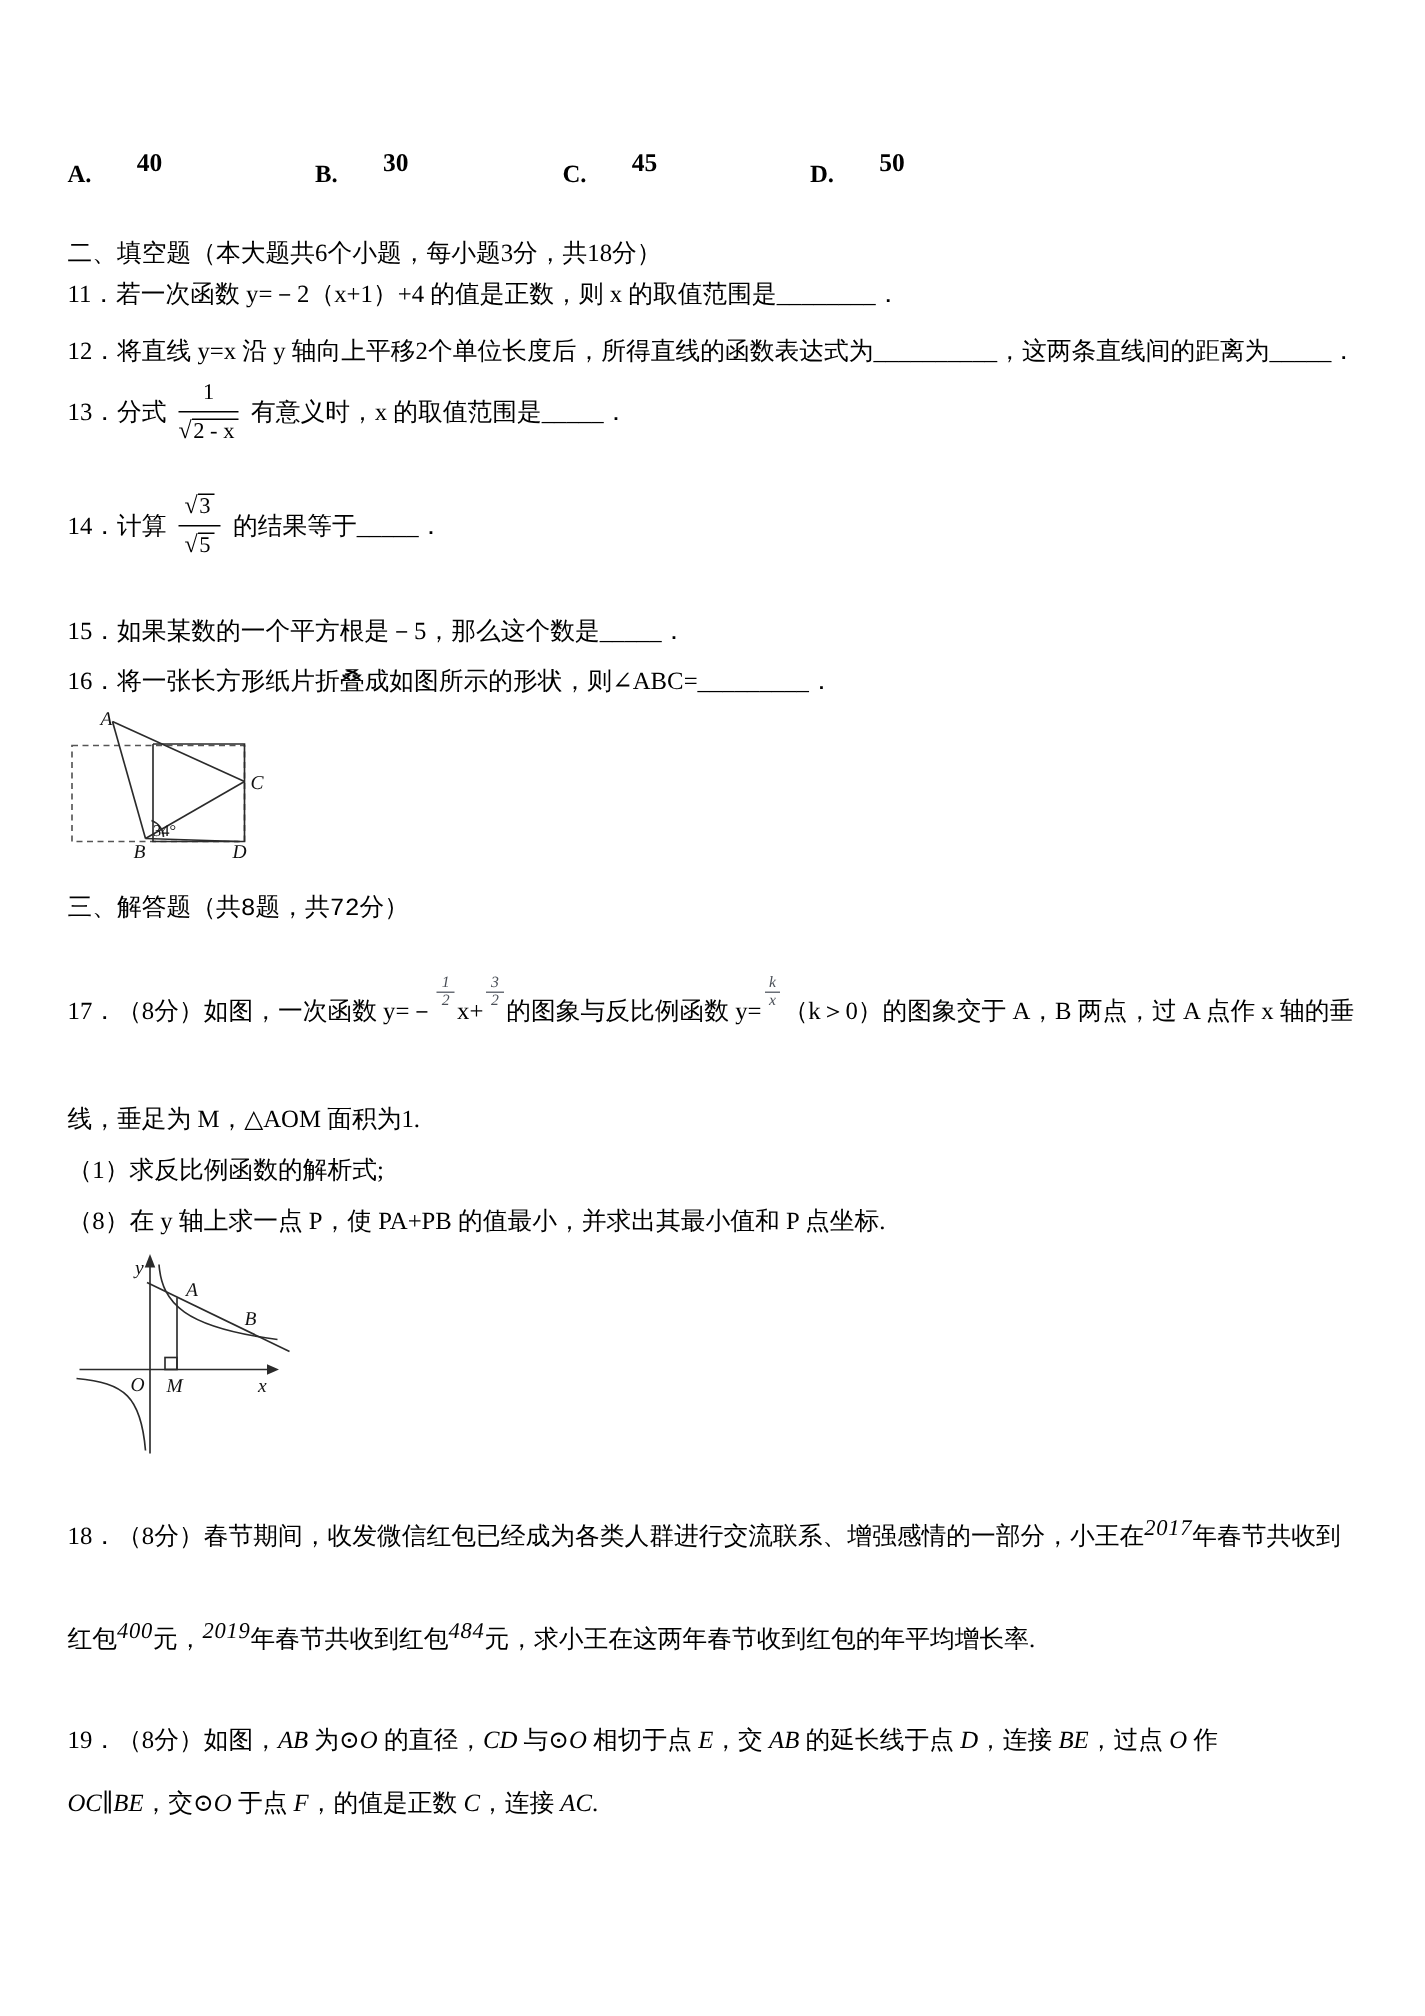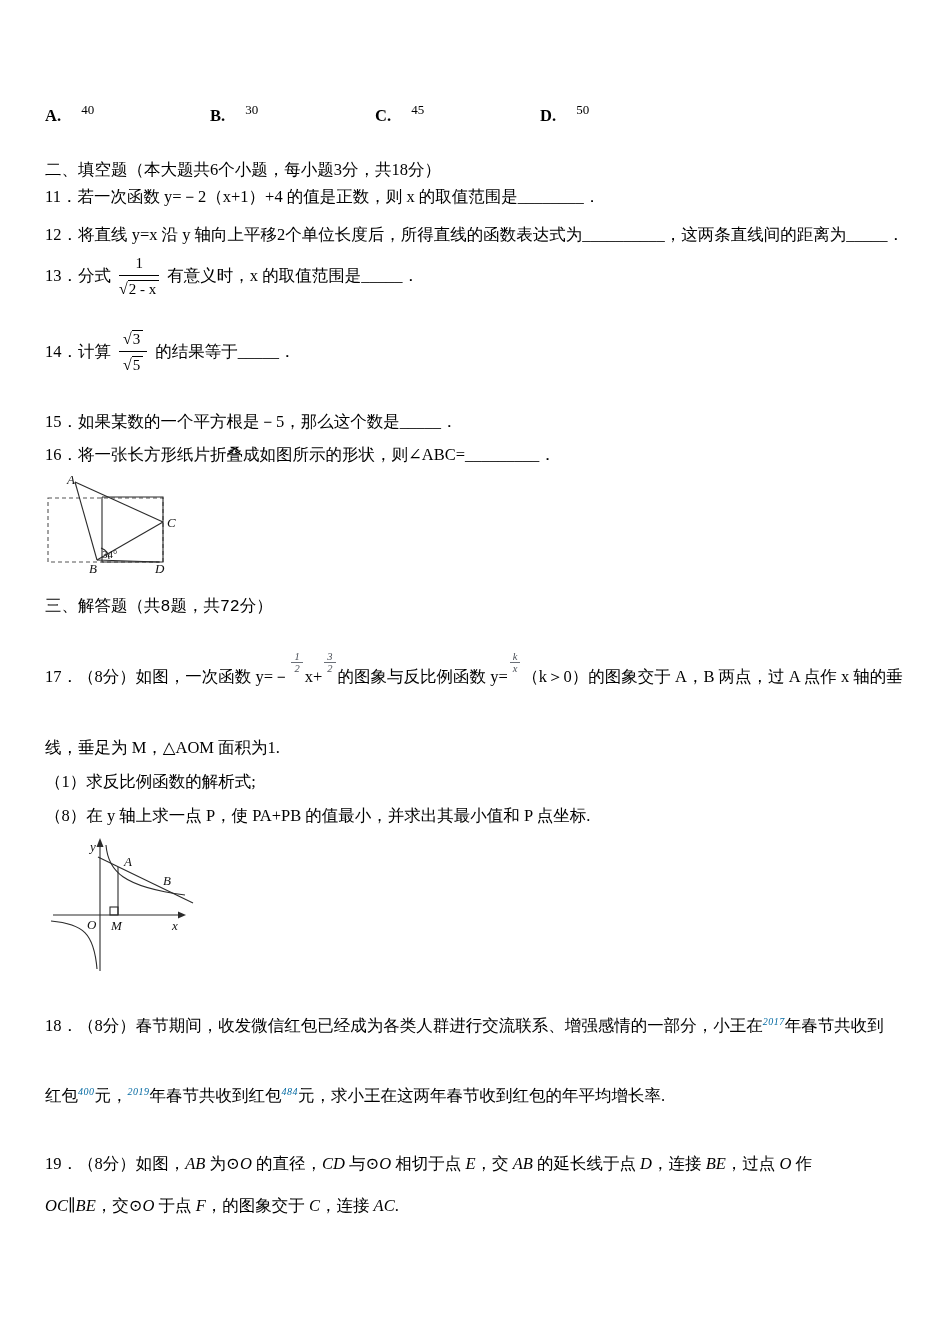--- a/index.html
+++ b/index.html
@@ -6,21 +6,21 @@
   body { font-family:"Liberation Serif","DejaVu Serif",serif; color:#000; }
   .page { width:950px; min-height:1344px; box-sizing:border-box; padding:105px 45px 40px 45px; font-size:16.5px; line-height:22px; position:relative; }
 
   p { margin:0; }
   .q { white-space:normal; }
 
   
   .choices { display:flex; }
   .choice { width:165px; }
   .choice-label { font-weight:bold; }
-  .choice-val { display:inline-block; margin-left:16px; position:relative; top:-7px; font-size:13px; }
+  .choice-val { display:inline-block; margin-left:26px; position:relative; top:-7px; font-size:17px;font-weight:bold; }
 
   
   .mt-s2   { margin-top:31px; }
   .mt-q11  { margin-top:5px; }
   .mt-q12  { margin-top:16px; }
   .mt-q13  { margin-top:8px; }
   .mt-q14  { margin-top:30px; }
   .mt-q15  { margin-top:36px; }
   .mt-q16  { margin-top:11px; }
   .mt-f16  { margin-top:4px; }
@@ -41,21 +41,21 @@
   .bfrac .d { display:block; border-top:1px solid #000; padding-top:3px; }
   .sqrt { font-size:16px; }
   .radicand { border-top:1px solid #000; padding:0 3px 0 1px; }
 
   
   .sfrac { display:inline-block; text-align:center; font-size:10.5px; line-height:1.1; vertical-align:9px; font-style:italic; color:#4a4f57; margin:0 2px; }
   .sfrac .n { display:block; padding:0 3px; }
   .sfrac .d { display:block; border-top:1px solid #6a6f77; padding:0 3px; }
 
   
-  .hand { font-style:italic; color:#0369a1; position:relative; top:-6px; font-size:10px; letter-spacing:.5px; font-family:"Liberation Serif",serif; }
+  .hand { font-style:italic; color:#000000; position:relative; top:-6px; font-size:15px; letter-spacing:.5px; font-family:"Liberation Serif",serif; }
 
   .it { font-style:italic; }
   .rm { font-style:normal; }
 
   
   .fig svg { display:block; }
   .fig line, .fig path, .fig polygon.open, .fig rect, .fig polyline { stroke:#2b2b2b; stroke-width:1.1; fill:none; }
   .fig .dash { stroke:#555; stroke-dasharray:4 3; }
   .fig .arrow { fill:#2b2b2b; stroke:none; }
   .fig text { font-family:"Liberation Serif",serif; font-size:13px; font-style:italic; fill:#111; stroke:none; }
@@ -160,16 +160,16 @@
     <span>18．（8分）春节期间，收发微信红包已经成为各类人群进行交流联系、增强感情的一部分，小王在</span><span class="hand">2017</span><span>年春节共收到</span>
   </p>
   <p class="q mt-q18b">
     <span>红包</span><span class="hand">400</span><span>元，</span><span class="hand">2019</span><span>年春节共收到红包</span><span class="hand">484</span><span>元，求小王在这两年春节收到红包的年平均增长率.</span>
   </p>
 
   <p class="q mt-q19">
     <span class="rm">19．（8分）如图，</span><span class="it">AB</span><span class="rm"> 为⊙</span><span class="it">O</span><span class="rm"> 的直径，</span><span class="it">CD</span><span class="rm"> 与⊙</span><span class="it">O</span><span class="rm"> 相切于点 </span><span class="it">E</span><span class="rm">，交 </span><span class="it">AB</span><span class="rm"> 的延长线于点 </span><span class="it">D</span><span class="rm">，连接 </span><span class="it">BE</span><span class="rm">，过点 </span><span class="it">O</span><span class="rm"> 作</span>
   </p>
   <p class="q mt-q19b">
-    <span class="rm"></span><span class="it">OC</span><span class="rm">∥</span><span class="it">BE</span><span class="rm">，交⊙</span><span class="it">O</span><span class="rm"> 于点 </span><span class="it">F</span><span class="rm">，的图象交于 </span><span class="it">C</span><span class="rm">，连接 </span><span class="it">AC</span><span class="rm">.</span>
+    <span class="rm"></span><span class="it">OC</span><span class="rm">∥</span><span class="it">BE</span><span class="rm">，交⊙</span><span class="it">O</span><span class="rm"> 于点 </span><span class="it">F</span><span class="rm">，的值是正数 </span><span class="it">C</span><span class="rm">，连接 </span><span class="it">AC</span><span class="rm">.</span>
   </p>
 
 </div>
 
 </body></html>

